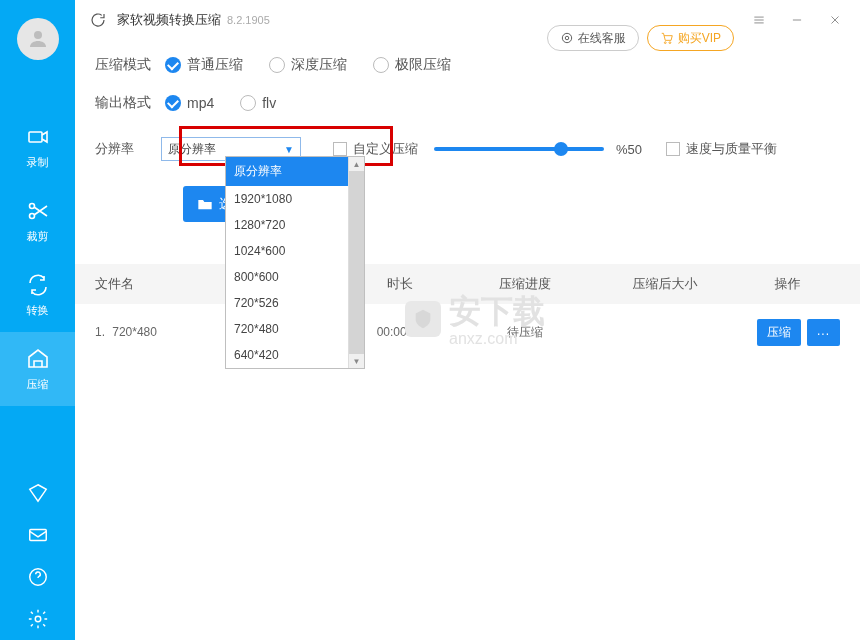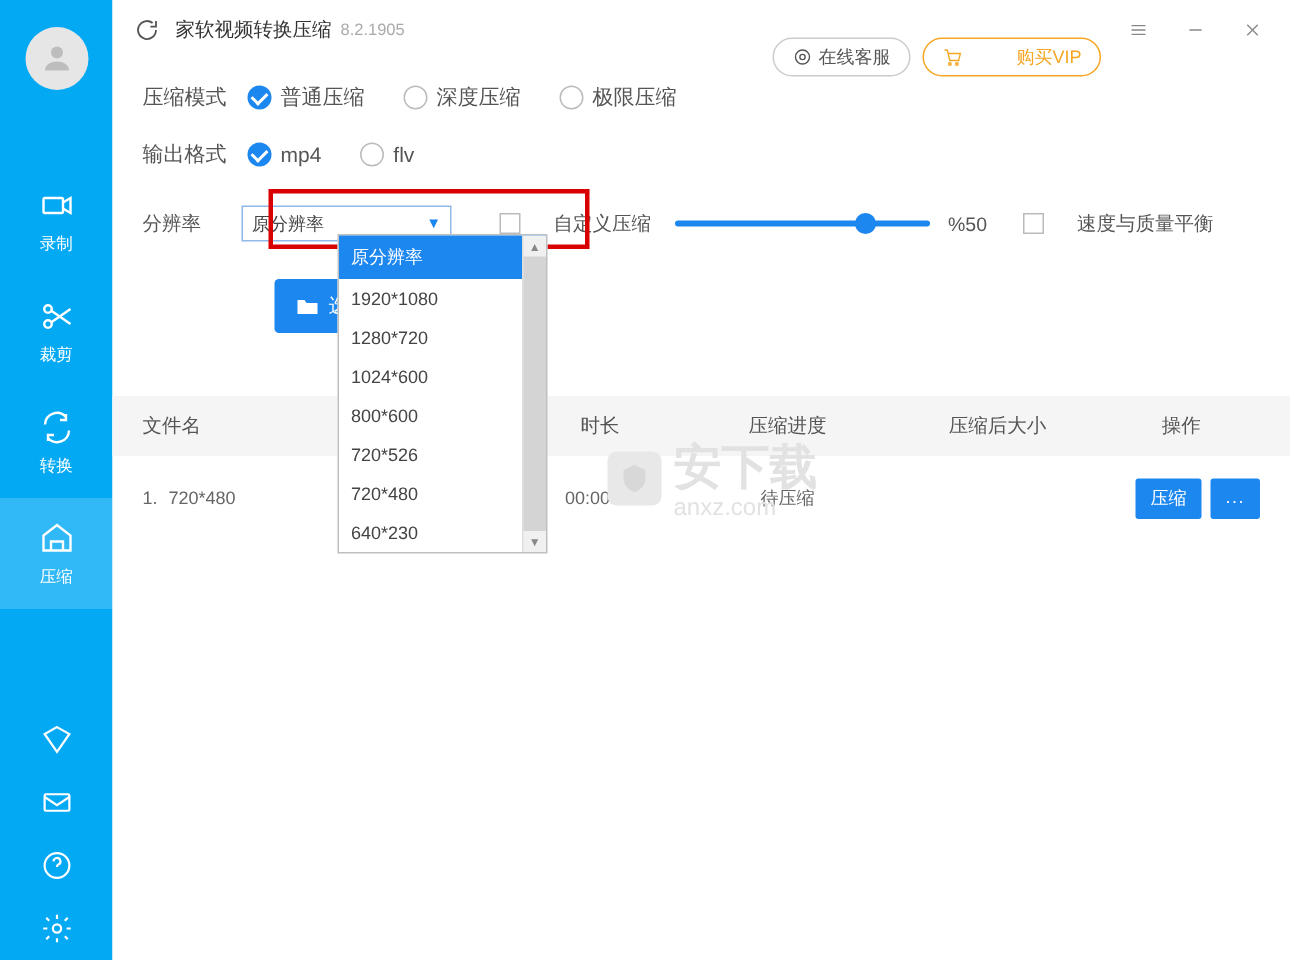--- a/index.html
+++ b/index.html
@@ -19,41 +19,41 @@
 
 .main { flex: 1; height: 640px; display: flex; flex-direction: column; background: #fff; position: relative; }
 
 .titlebar { height: 40px; display: flex; align-items: center; padding: 0 12px; }
 .titlebar .refresh-icon { width: 22px; height: 22px; display: flex; align-items: center; justify-content: center; margin-right: 8px; }
 .titlebar .refresh-icon svg { width: 18px; height: 18px; fill: none; stroke: #555; stroke-width: 1.6; }
 .titlebar .title { font-size: 13px; color: #333; }
 .titlebar .ver { font-size: 11px; color: #aaa; margin-left: 6px; }
 .titlebar .spacer { flex: 1; }
 .pill { height: 26px; border: 1px solid #ccc; border-radius: 13px; display: flex; align-items: center; padding: 0 12px; font-size: 12px; color: #555; margin-left: 8px; cursor: pointer; margin-top: 36px; }
-.pill.vip { border-color: #f5a623; color: #f5a623; gap: 32px; }
+.pill.vip { border-color: #f5a623; color: #f5a623; }
 .pill svg { width: 14px; height: 14px; margin-right: 4px; }
 .pill.cs svg { fill: none; stroke: #555; stroke-width: 1.6; }
 .pill.vip svg { fill: none; stroke: #f5a623; stroke-width: 1.6; }
 .winbtn { width: 26px; height: 26px; display: flex; align-items: center; justify-content: center; margin-left: 12px; cursor: pointer; color: #888; }
 .winbtn svg { width: 14px; height: 14px; fill: none; stroke: #888; stroke-width: 1.6; }
 
 .opts { padding: 6px 20px; }
 .opt-row { display: flex; align-items: center; height: 38px; font-size: 14px; color: #555; }
 .opt-label { width: 70px; }
 .radio { display: flex; align-items: center; margin-right: 26px; cursor: pointer; }
 .radio .r-circle { width: 16px; height: 16px; border-radius: 50%; border: 1.5px solid #bbb; margin-right: 6px; display: flex; align-items: center; justify-content: center; }
 .radio.checked .r-circle { border: none; background: #1d87f0; }
 .radio.checked .r-circle::after { content: ""; width: 8px; height: 5px; border-left: 2px solid #fff; border-bottom: 2px solid #fff; transform: rotate(-45deg); margin-top: -2px; }
 
 .res-row { display: flex; align-items: center; height: 42px; padding: 0 20px; font-size: 13px; color: #555; position: relative; }
 .res-highlight { position: absolute; left: 104px; top: -2px; width: 214px; height: 40px; border: 3px solid #d80000; pointer-events: none; }
 .res-label { width: 66px; }
 .select-box { width: 140px; height: 24px; border: 1px solid #8fb9ea; display: flex; align-items: center; justify-content: space-between; padding: 0 6px; font-size: 12px; color: #444; cursor: pointer; background: #fff; margin-right: 32px; }
 .select-box .arrow { color: #1d87f0; font-size: 10px; }
-.checkbox { display: flex; align-items: center; margin-right: 16px; cursor: pointer; gap: 16px; }
+.checkbox { display: flex; align-items: center; margin-right: 16px; cursor: pointer; }
 .checkbox .cb { width: 14px; height: 14px; border: 1px solid #bbb; margin-right: 6px; }
 .slider { width: 170px; height: 4px; background: #1d87f0; border-radius: 2px; position: relative; margin-right: 12px; }
 .slider .knob { width: 14px; height: 14px; background: #1d87f0; border-radius: 50%; position: absolute; top: -5px; left: 120px; }
 .pct { margin-right: 24px; }
 
 .dropdown { position: absolute; left: 150px; top: 156px; width: 140px; background: #fff; border: 1px solid #bfbfbf; z-index: 10; font-size: 12px; }
 .dropdown .dd-item { padding: 6px 8px; color: #444; cursor: pointer; }
 .dropdown .dd-item.sel { background: #1d87f0; color: #fff; }
 .dropdown .dd-scroll-track { position: absolute; right: 0; top: 0; bottom: 0; width: 16px; background: #f0f0f0; border-left: 1px solid #ddd; display: flex; flex-direction: column; align-items: center; }
 .dropdown .dd-scroll-track .sb-btn { height: 14px; width: 100%; display: flex; align-items: center; justify-content: center; font-size: 8px; color: #888; }
@@ -252,21 +252,21 @@
   </div>
 
   <div class="dropdown">
     <div class="dd-item sel">原分辨率</div>
     <div class="dd-item">1920*1080</div>
     <div class="dd-item">1280*720</div>
     <div class="dd-item">1024*600</div>
     <div class="dd-item">800*600</div>
     <div class="dd-item">720*526</div>
     <div class="dd-item">720*480</div>
-    <div class="dd-item">640*230</div>
+    <div class="dd-item">640*420</div>
     <div class="dd-scroll-track">
       <div class="sb-btn">▲</div>
       <div class="sb-thumb"></div>
       <div class="sb-btn">▼</div>
     </div>
   </div>
 
   <div class="table-header">
     <div class="col-name">文件名</div>
     <div class="col-dur">时长</div>

